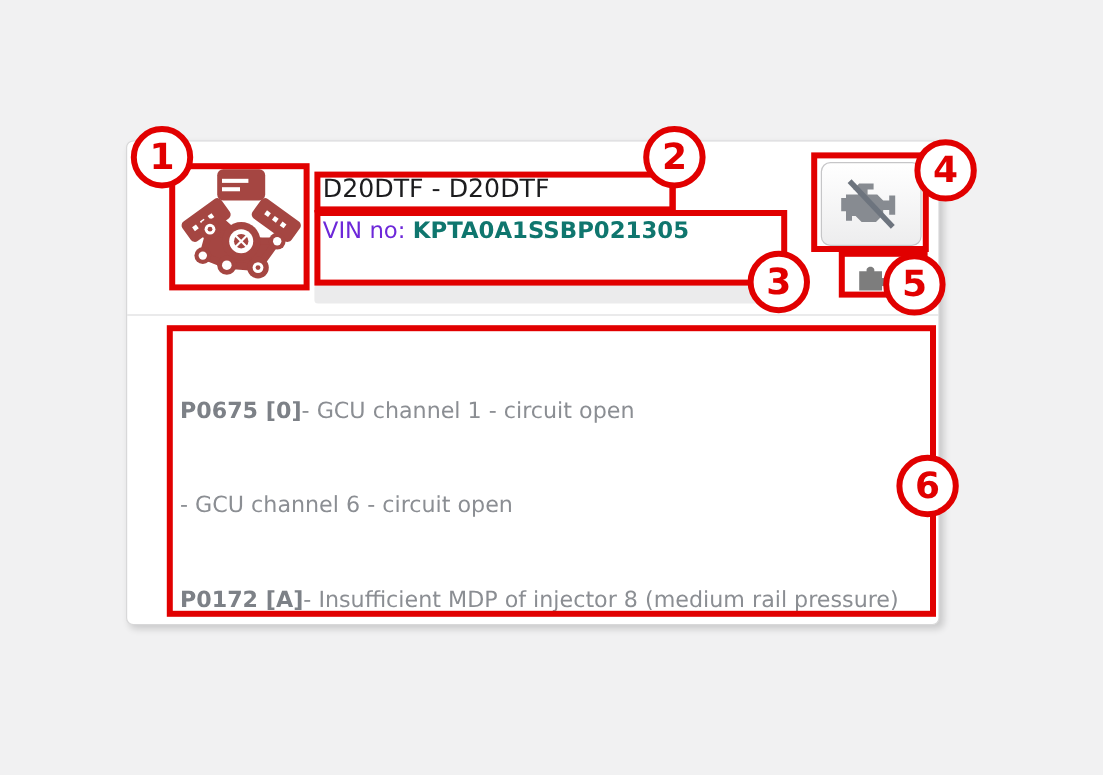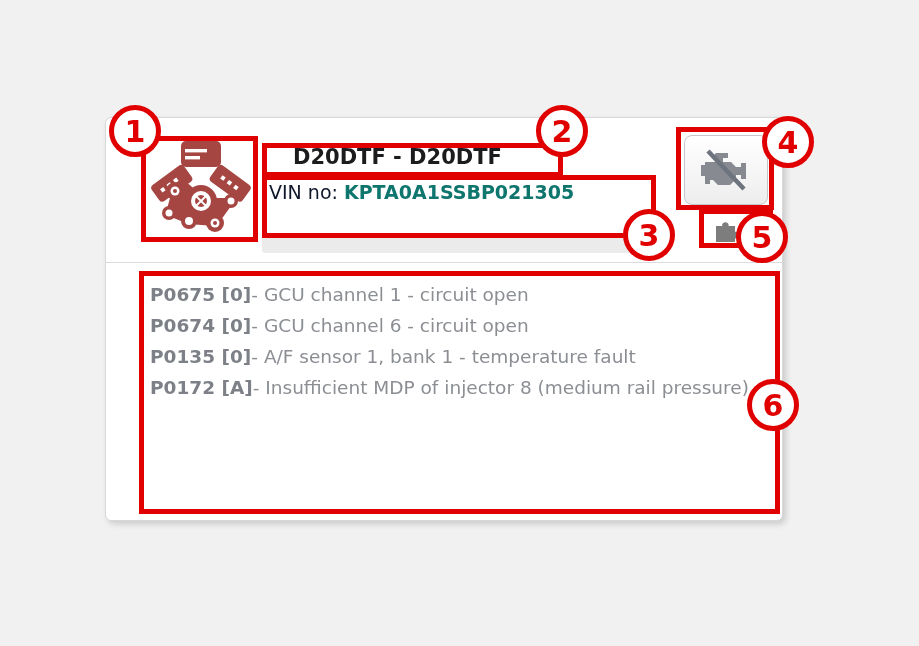--- a/index.html
+++ b/index.html
@@ -15,44 +15,44 @@
     background:#ffffff;border:1px solid #d8d8d9;border-radius:6px;
     box-shadow:3px 3px 6px rgba(0,0,0,.16);
   }
   .card-divider{
     position:absolute;left:106px;top:262px;width:676px;height:1px;
     background:#dcdcde;
   }
   .engine-icon{position:absolute;left:148px;top:139px;width:106px;height:100px;}
   .module-title{
     position:absolute;left:269px;top:145px;width:300px;
-    font-size:21px;font-weight:bold;color:#1c1c1e;white-space:nowrap;margin-left:24px;
+    font-size:21px;font-weight:normal;color:#1c1c1e;white-space:nowrap;
   }
   .info-row{position:absolute;left:269px;font-size:19px;white-space:nowrap;}
-  .info-row .lbl{color:#0f172a;}
+  .info-row .lbl{color:#6d28d9;}
   .info-row .val{color:#0f766e;font-weight:bold;}
   .vin-row{top:181px;}
   .odo-row{top:208px;}
   .info-panel-footer{
     position:absolute;left:262px;top:237px;width:390px;height:16px;
     background:#ebebec;border-radius:3px;
   }
   .mil-button{
     position:absolute;left:684px;top:135px;width:84px;height:70px;
     border:1px solid #c6c6c8;border-radius:8px;
     background:linear-gradient(#ffffff,#ededee);
     display:flex;align-items:center;justify-content:center;cursor:pointer;
   }
   .puzzle{position:absolute;left:711px;top:214px;width:30px;height:30px;}
   
   .dtc-list{
     position:absolute;left:150px;top:279px;width:615px;
     font-size:18.5px;line-height:31px;color:#8b8e93;
   }
-  .dtc-item{display:flex;}
+  .dtc-item{display:flex;margin-top:48px;}
   .dtc-code{flex:0 0 93px;font-weight:bold;color:#7d8187;white-space:nowrap;}
   .dtc-desc{flex:1;}
   
   .ann-box{position:absolute;border:5px solid #e10000;z-index:5;pointer-events:none;}
   .ann-line{position:absolute;background:#e10000;z-index:4;pointer-events:none;}
   .ann-circle{
     position:absolute;width:52px;height:52px;border-radius:50%;
     border:5px solid #e10000;background:#ffffff;z-index:6;
     display:flex;align-items:center;justify-content:center;
     font-size:30px;font-weight:bold;color:#e10000;pointer-events:none;
@@ -142,29 +142,24 @@
   </svg>
 
   <div class="dtc-list">
 
       <div class="dtc-item">
         <span class="dtc-code"><span>P0675</span> <span>[0]</span></span>
         <span class="dtc-desc"><span>-</span> <span>GCU channel 1 - circuit open</span></span>
       </div>
 
       <div class="dtc-item">
-        <span class="dtc-code"><span>P0674</span> <span>[0]</span></span>
         <span class="dtc-desc"><span>-</span> <span>GCU channel 6 - circuit open</span></span>
       </div>
 
 
-      <div class="dtc-item">
-        <span class="dtc-code"><span>P0135</span> <span>[0]</span></span>
-        <span class="dtc-desc"><span>-</span> <span>A/F sensor 1, bank 1 - temperature fault</span></span>
-      </div>
 
       <div class="dtc-item">
         <span class="dtc-code"><span>P0172</span> <span>[A]</span></span>
         <span class="dtc-desc"><span>-</span> <span>Insufficient MDP of injector 8 (medium rail pressure)</span></span>
       </div>
 
   </div>
 
   <div class="ann-box b1"></div>
   <div class="ann-box b2"></div>

